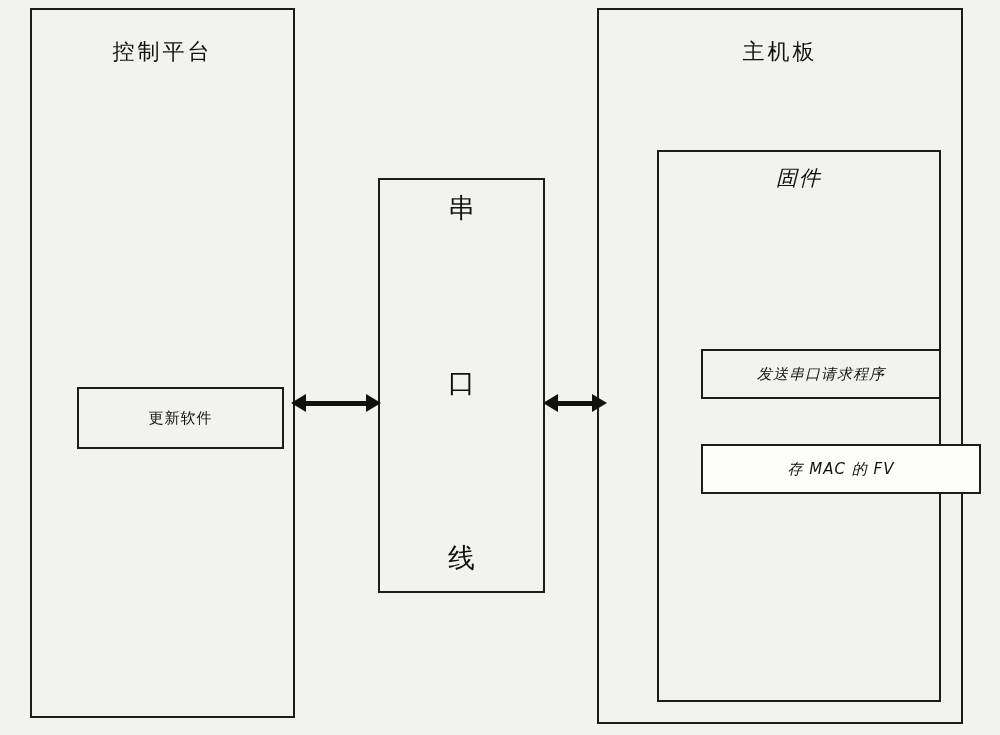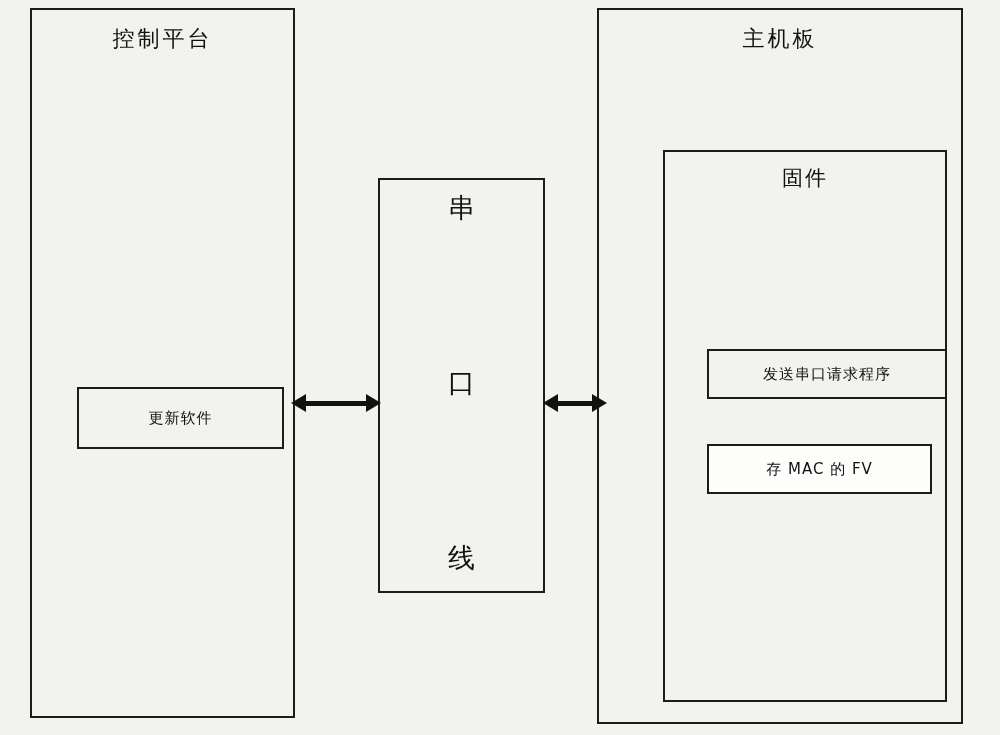--- a/index.html
+++ b/index.html
@@ -15,21 +15,21 @@
     overflow: hidden;
     color: #111;
   }
   .box {
     position: absolute;
     border: 2px solid #1c1c1c;
     background: transparent;
   }
   .box-title {
     text-align: center;
-    padding-top: 14px;
+    padding-top: 27px;
     font-size: 22px;
     letter-spacing: 3px;
     color: #111;
   }
   
   .control-platform { left: 30px; top: 8px; width: 265px; height: 710px; }
   .update-software {
     left: 13px; top: 377px; width: 207px; height: 62px;
     display: flex; align-items: center; justify-content: center;
     font-size: 22px; letter-spacing: 2px; margin-left: 32px;
@@ -38,28 +38,28 @@
   .serial-cable {
     left: 378px; top: 178px; width: 167px; height: 415px;
     display: flex; flex-direction: column;
     align-items: center; justify-content: space-between;
     padding: 14px 0 20px 0;
     font-size: 27px;
   }
   .serial-char { line-height: 1; }
   
   .motherboard { left: 597px; top: 8px; width: 366px; height: 716px; }
-  .firmware { left: 64px; top: 140px; width: 284px; height: 552px; }
+  .firmware { left: 58px; top: 140px; width: 284px; height: 552px; font-style: italic; }
   .firmware-title { padding-top: 12px; font-size: 21px; letter-spacing: 2px; }
   .inner-label-box {
     display: flex; align-items: center; justify-content: center;
     font-size: 15px; letter-spacing: 1px;
   }
   .send-request { left: 42px; top: 197px; width: 240px; height: 50px; }
-  .mac-fv { left: 42px; top: 292px; width: 225px; height: 50px; background: #fdfdfc; }
+  .mac-fv { left: 42px; top: 292px; width: 280px; height: 50px; background: #fdfdfc; }
   
   .arrow {
     position: absolute;
     display: flex;
     align-items: center;
     height: 20px;
   }
   .arrow .head-l {
     width: 0; height: 0;
     border-top: 9px solid transparent;

